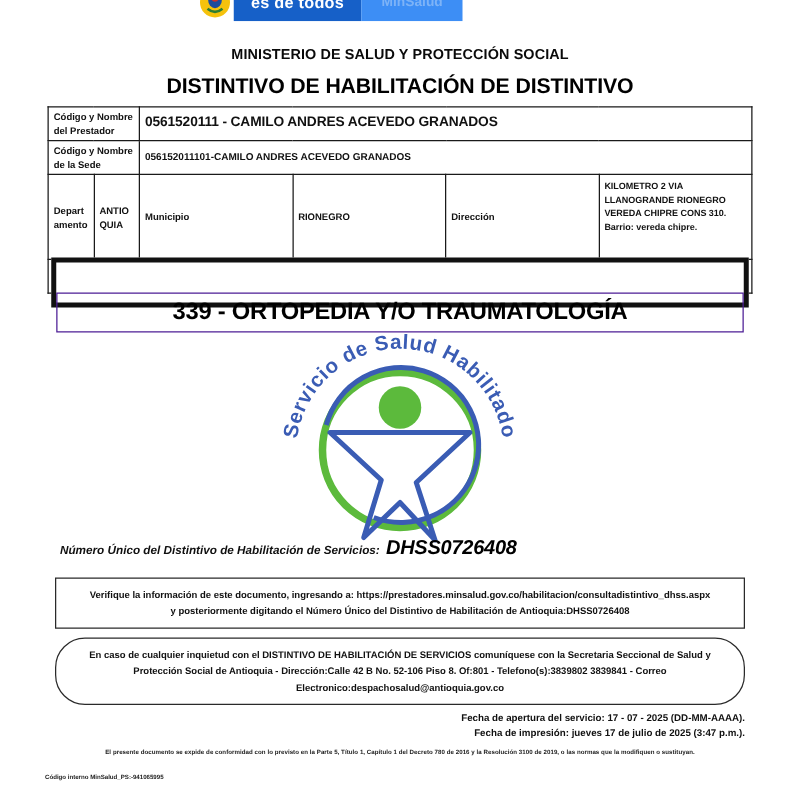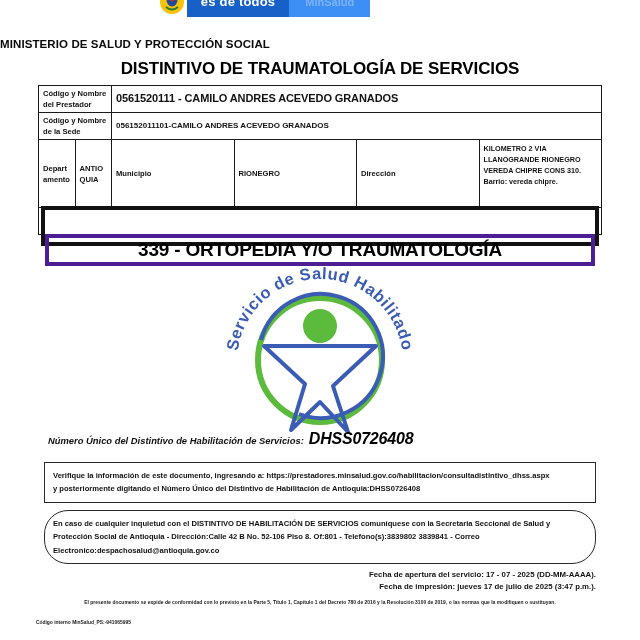--- a/index.html
+++ b/index.html
@@ -65,20 +65,21 @@
     padding: 0 16px;
     height: 30px;
     line-height: 30px;
   }
   
   .ministry {
     position: absolute;
     top: 38px;
     left: 0;
     width: 640px;
+    text-align: center;
     font-size: 11.5px;
     font-weight: bold;
     color: #0a0a0a;
     letter-spacing: .1px;
   }
   .doc-title {
     position: absolute;
     top: 59px;
     left: 0;
     width: 640px;
@@ -129,21 +130,21 @@
     width: 558px;
     height: 40px;
     border: 4px solid #111111;
     box-sizing: border-box;
     display: flex;
     align-items: center;
     justify-content: center;
     background: #fff;
   }
   .service-box .inner {
-    border: 4px solid #4c1d95;
+    border: 1px solid #4c1d95;
     width: 100%;
     height: 100%;
     display: flex;
     align-items: center;
     justify-content: center;
     box-sizing: border-box;
     margin-top: 48px;
   }
   .service-name {
     font-size: 19px;
@@ -182,20 +183,21 @@
     margin-left: 5px;
     letter-spacing: -.2px;
   }
   
   .note-box {
     position: absolute;
     left: 44px;
     width: 552px;
     border: 1px solid #2a2a2a;
     box-sizing: border-box;
+    text-align: center;
     font-size: 7.6px;
     font-weight: bold;
     color: #111;
     line-height: 1.75;
     padding: 6px 8px;
     background: #fff;
   }
   #verify-box { top: 462px; }
   #contact-box { top: 510px; border-radius: 24px; }
   
@@ -245,21 +247,21 @@
           <ellipse cx="13" cy="9" rx="3" ry="3.4" fill="#c9302c"></ellipse>
           <path d="M7 18 Q13 23 19 18" stroke="#2e7d32" stroke-width="2" fill="none"></path>
         </svg>
       </div>
       <div class="seg-blue">es de todos</div>
       <div class="seg-light">MinSalud</div>
     </div>
   </div>
 
   <div class="ministry">MINISTERIO DE SALUD Y PROTECCIÓN SOCIAL</div>
-  <div class="doc-title">DISTINTIVO DE TRAUMATOLOGÍA DE SERVICIOS</div>
+  <div class="doc-title">DISTINTIVO DE HABILITACIÓN DE DISTINTIVO</div>
 
   <table class="info-table">
     <tbody>
         <tr>
       <td class="lbl" colspan="2">Código y Nombre del Prestador</td>
       <td class="big-val" colspan="4">0561520111 - CAMILO ANDRES ACEVEDO GRANADOS</td>
     </tr>
     <tr>
       <td class="lbl" colspan="2">Código y Nombre de la Sede</td>
       <td class="mid-val" colspan="4">056152011101-CAMILO ANDRES ACEVEDO GRANADOS</td>

